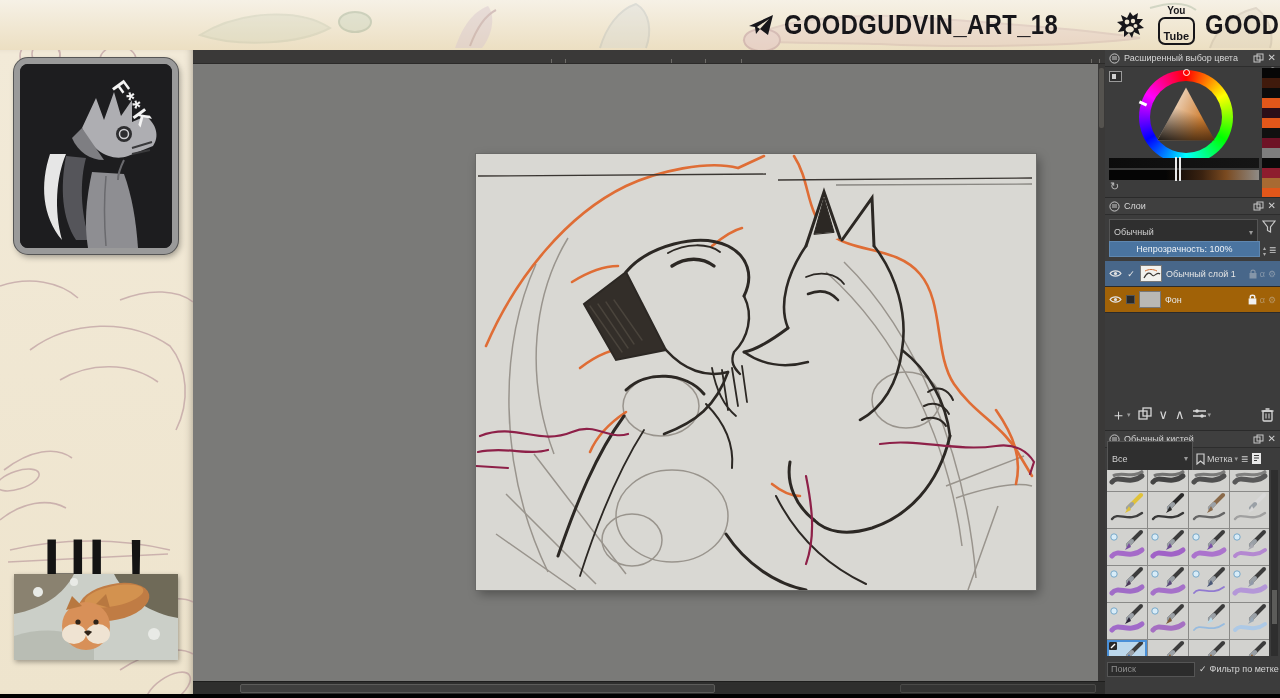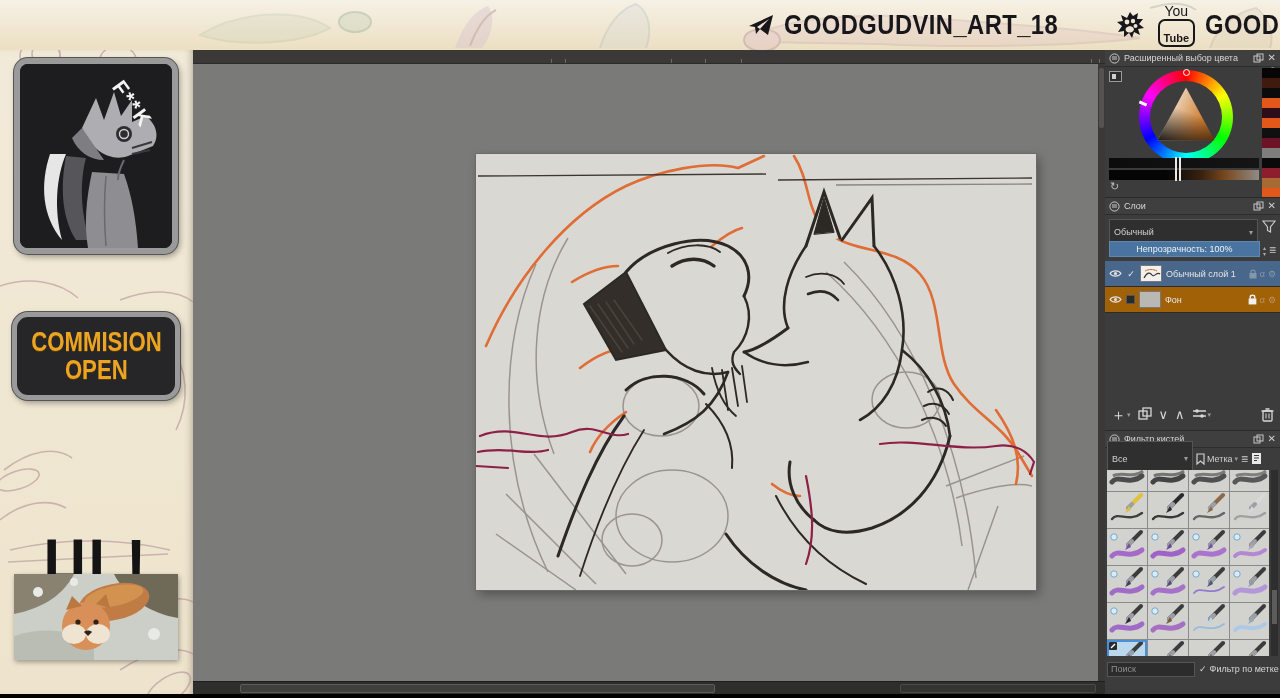--- a/index.html
+++ b/index.html
@@ -14,21 +14,21 @@
              background:linear-gradient(#f2ead8, #eee4cd); overflow:hidden;
              box-shadow:inset -6px 0 8px -6px rgba(60,50,40,.45); }
   .doodle { position:absolute; left:0; top:0; }
 
   
   .streamrow { position:absolute; left:748px; top:8px; height:34px; display:flex;
                align-items:center; gap:10px; color:#17161a; }
   .handle { font-size:27px; font-weight:bold; letter-spacing:.5px;
             transform:scaleX(.88); transform-origin:left center; white-space:nowrap; }
   .yt { display:flex; flex-direction:column; align-items:center; line-height:1; margin-left:2px; }
-  .yt .yt-top { font-size:14px; font-weight:normal; }
+  .yt .yt-top { font-size:10px; font-weight:bold; }
   .yt .yt-bottom { font-size:11px; font-weight:bold; border:2px solid #17161a;
                    border-radius:7px; padding:12px 4px 1px; margin-top:1px; }
 
   
   .avatar-card { position:absolute; left:14px; top:8px; width:164px; height:196px;
                  background:#1d1d1f; border:6px solid #9a9a9a; border-radius:14px;
                  box-shadow:0 0 0 1px #555, 2px 3px 6px rgba(0,0,0,.35); overflow:hidden; }
   .fk-caption { position:absolute; right:14px; top:28px; color:#f4f4f4; font-weight:bold;
                 font-size:21px; letter-spacing:2px; transform:rotate(54deg); }
   .commission { position:absolute; left:12px; top:262px; width:168px; height:88px;
@@ -220,24 +220,20 @@
         <path d="M62 64 L76 34 L84 56 L94 28 L101 52 L112 36 L112 58 L126 52 C136 60, 140 72, 133 82 L108 92 C92 98, 72 88, 62 64 Z" fill="#aeaeb2"></path>
         <path d="M62 64 L52 74 C58 88, 70 96, 84 96" fill="#7e7e82"></path>
         <circle cx="104" cy="70" r="8" fill="#2e2e30"></circle>
         <circle cx="104" cy="70" r="4.5" fill="none" stroke="#cfcfd2" stroke-width="1.5"></circle>
         <path d="M112 84 L132 78 M112 90 L130 86" stroke="#3a3a3c" stroke-width="2" fill="none"></path>
         <path d="M104 96 C100 104, 98 110, 98 116" stroke="#6a6a6e" stroke-width="2" fill="none"></path>
       </svg>
       <div class="fk-caption">F**K</div>
     </div>
 
-    <div class="commission">
-      <span>COMMISION</span>
-      <span>OPEN</span>
-    </div>
 
     <div class="greeting">HI !</div>
 
     <div class="fox-photo">
       <svg width="164" height="86" viewBox="0 0 164 86">
         <rect width="164" height="86" fill="#cbcfc8"></rect>
         <path d="M0 0 L60 0 C50 20, 30 34, 0 40 Z" fill="#8a8270"></path>
         <path d="M100 0 L164 0 L164 44 C138 40, 112 24, 100 0 Z" fill="#6f6a58"></path>
         <path d="M0 62 C30 52, 60 56, 80 70 L80 86 L0 86 Z" fill="#b9bdb4"></path>
         <circle cx="24" cy="18" r="5" fill="#e8eae6"></circle>
@@ -505,21 +501,21 @@
         </svg>
       </div>
     </div>
 
     <div class="brush-panel">
       <div class="panel-header">
         <svg class="ph-ic" viewBox="0 0 11 11">
           <circle cx="5.5" cy="5.5" r="4.6" fill="none" stroke="#c8c8c8"></circle>
           <path d="M3 4 h5 M3 6 h5" stroke="#c8c8c8" stroke-width="1"></path>
         </svg>
-        <span class="panel-title">Фильтр кистей</span>
+        <span class="panel-title">Обычный кистей</span>
         <svg class="ph-ic" viewBox="0 0 11 11">
           <rect x="1" y="3" width="6" height="6" fill="none" stroke="#c8c8c8"></rect>
           <rect x="4" y="1" width="6" height="6" fill="none" stroke="#c8c8c8"></rect>
         </svg>
         <span class="xbtn">✕</span>
       </div>
       <div class="brush-filter-row">
         <div class="dropdown">
           <span>Все</span>
           <span class="caret">▾</span>

